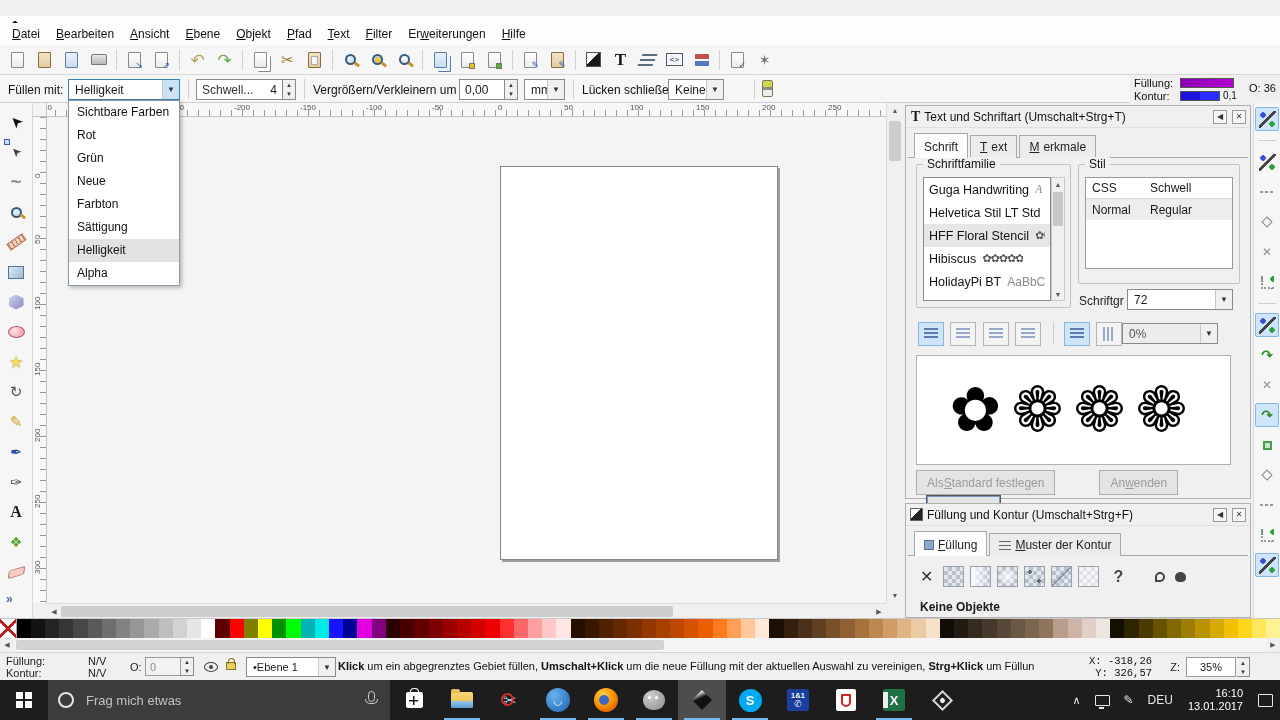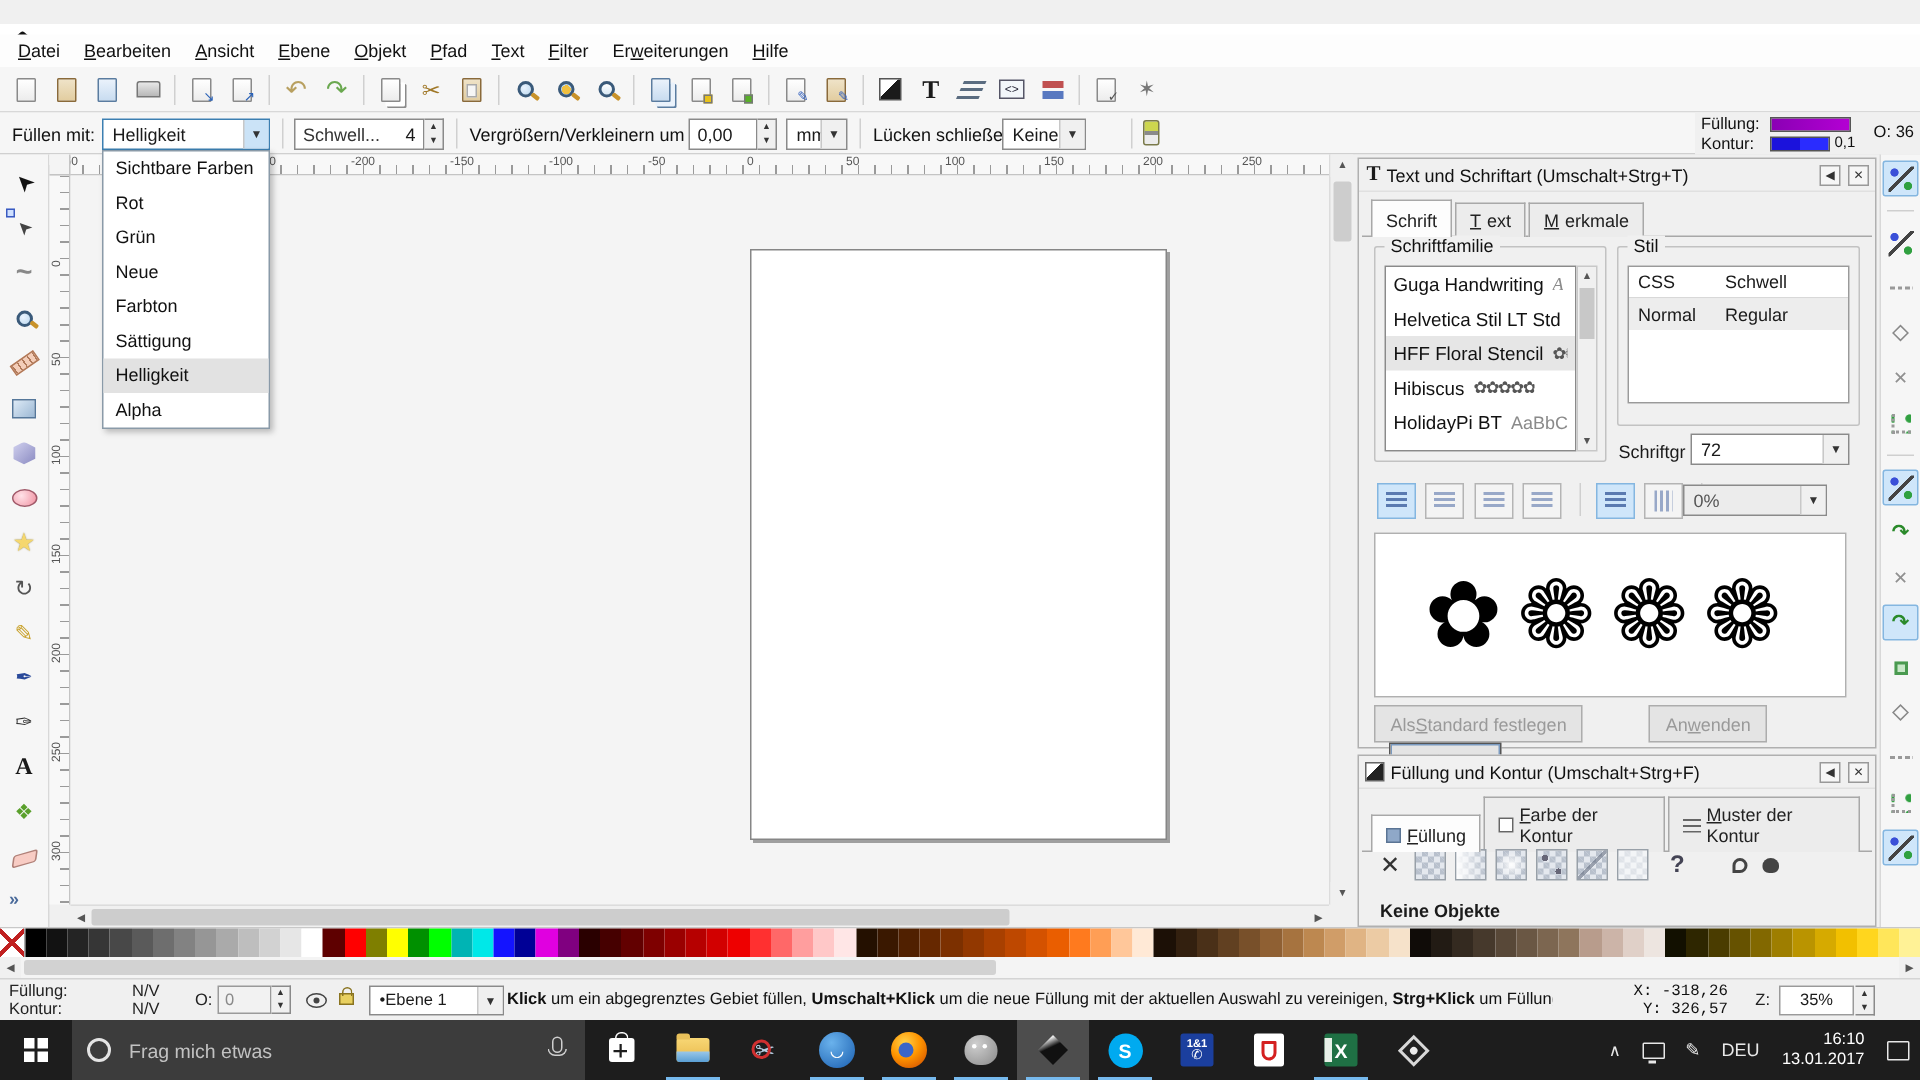--- a/index.html
+++ b/index.html
@@ -598,24 +598,20 @@
       <div class="dlghdr">
         <span style="width:13px;height:13px;background:linear-gradient(135deg,#fff 45%,#222 45%);border:1px solid #666;margin-right:4px"></span>
         <span class="ttl">Füllung und Kontur (Umschalt+Strg+F)</span>
         <div class="hbtn">◀</div>
         <div class="hbtn">✕</div>
       </div>
       <div class="tabs" id="fl-tabs">
           <div class="tab active">
             <span class="ti-fill"></span>
             <span><u>F</u>üllung</span>
-          </div>
-          <div class="tab">
-            <span class="ti-stroke"></span>
-            <span><u>F</u>arbe der Kontur</span>
           </div>
           <div class="tab">
             <span class="ti-dash"></span>
             <span><u>M</u>uster der Kontur</span>
           </div>
         </div>
       <div class="tabline"></div>
       <div class="abs" id="patterns" style="left:14px;top:62px;display:flex;align-items:center">
           <span style="font-size:16px;font-weight:bold;color:#333;margin-right:10px">✕</span>
           <span class="chk">

